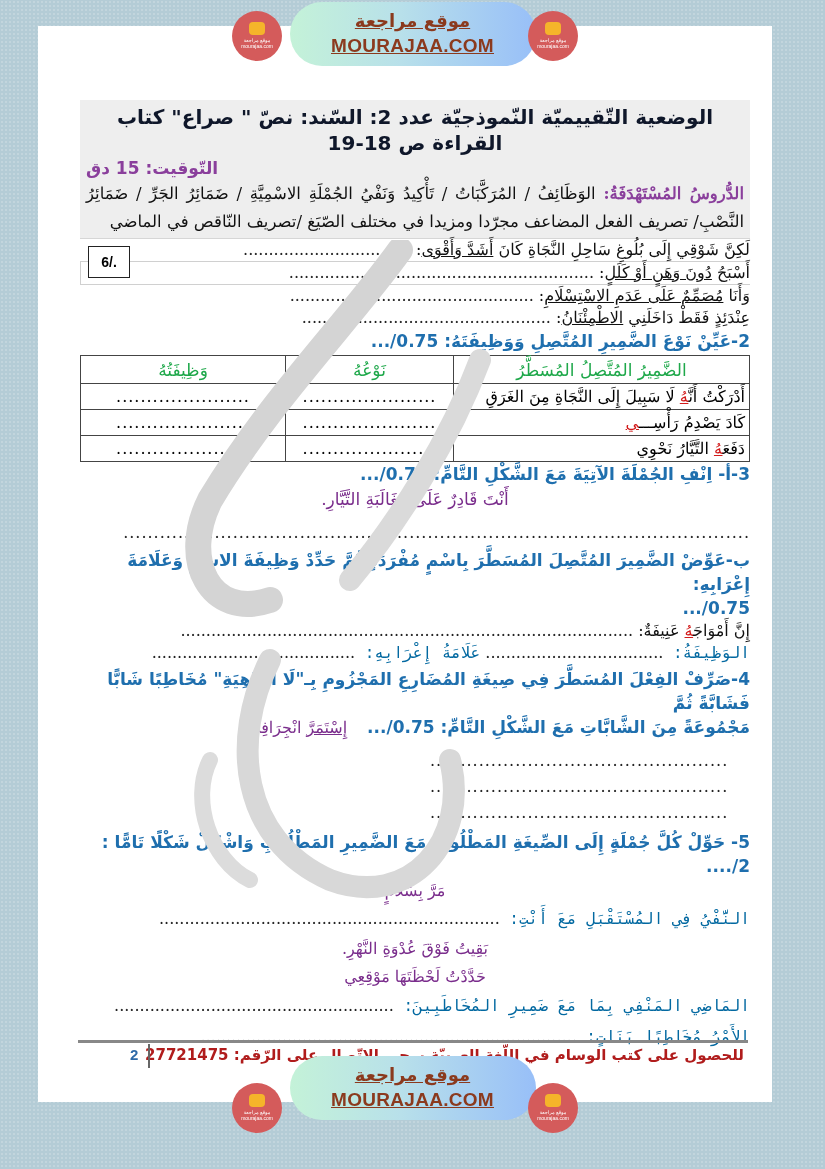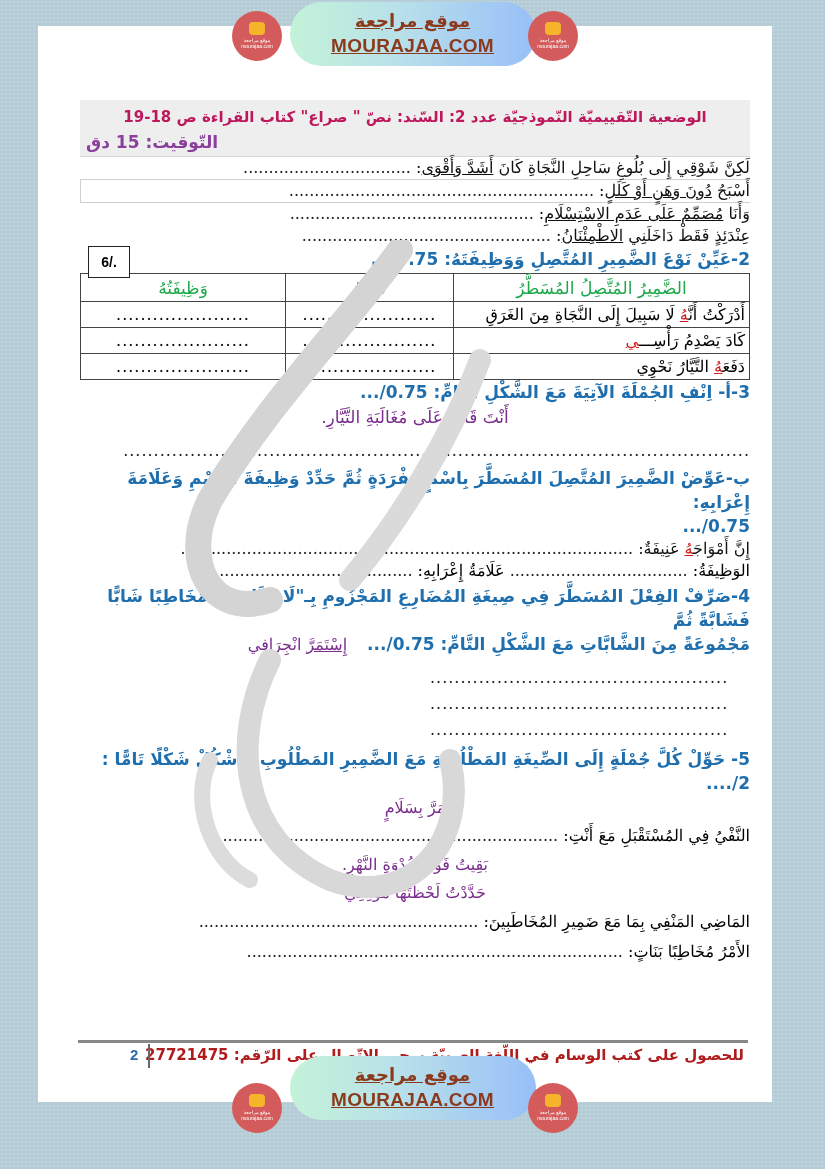--- a/index.html
+++ b/index.html
@@ -34,30 +34,30 @@
   .logo .txt { display:block; color: #fff; font-size: 5px; line-height: 6px; }
   .logo.tl { left: 232px; top: 11px; }
   .logo.tr { left: 528px; top: 11px; }
   .logo.bl { left: 232px; top: 1083px; }
   .logo.br { left: 528px; top: 1083px; }
 
   .content { position: absolute; left: 80px; top: 100px; width: 670px; direction: rtl; }
   .header-box {
     background: #eeeeee; border-bottom: 1px solid #d6d6d6; padding: 4px 6px 2px 6px;
   }
-  .title { color: #be185d; font-weight: bold; font-size: 15px; text-align: center; line-height: 26px; font-family: "DejaVu Sans", sans-serif; }
+  .title { color: #0f172a; font-weight: bold; font-size: 20px; text-align: center; line-height: 26px; font-family: "DejaVu Sans", sans-serif; }
   .timing { color: #8a3f9c; font-weight: bold; font-size: 17px; text-align: left; line-height: 24px; font-family: "DejaVu Sans", sans-serif; }
   .lessons { font-size: 16.5px; line-height: 28px; color: #111; text-align: justify; font-family: "DejaVu Serif", serif; }
   .lessons .lbl { color: #8a3f9c; font-weight: bold; }
 
   .q { color: #1f6fae; font-weight: bold; font-size: 17px; line-height: 24px; font-family: "DejaVu Sans", sans-serif; }
   .line { font-size: 16px; line-height: 22px; color: #111; font-family: "DejaVu Serif", serif; white-space: nowrap; }
   .u { text-decoration: underline; }
   .red { color: #d21b1b; }
-  .green { color: #000000; }
+  .green { color: #0369a1; font-family: Liberation Mono, monospace; }
   .purple { color: #7a2d8c; }
   .dots { letter-spacing: 1px; color: #222; }
   .center { text-align: center; }
   .boxed-line { border: 1px solid #d0d0d0; border-right: none; padding-right: 0; }
   .score-box {
     position: absolute; left: 8px; top: 146px; width: 42px; height: 32px;
     border: 1.5px solid #222; background: #fff; direction: ltr; text-align: center;
     font-weight: bold; font-size: 14px; line-height: 30px; z-index: 3;
   }
   table.pron { width: 670px; border-collapse: collapse; margin-top: 2px; }
@@ -102,20 +102,23 @@
   <path d="M330 120 C 300 200, 250 280, 200 340" stroke="#dadada" stroke-width="22" fill="none" stroke-linecap="round"></path>
   <path d="M120 420 C 80 500, 90 600, 180 640 C 260 670, 320 600, 300 520" stroke="#d8d8d8" stroke-width="22" fill="none" stroke-linecap="round"></path>
   <path d="M60 520 C 40 560, 60 620, 100 640" stroke="#dcdcdc" stroke-width="16" fill="none" stroke-linecap="round"></path>
 </svg>
 
 <div class="content">
 
   <div class="header-box">
     <div class="title">الوضعية التّقييميّة النّموذجيّة عدد 2: السّند: نصّ " صراع" كتاب القراءة ص 18-19</div>
     <div class="timing">التّوقيت: 15 دق</div>
+    <div class="lessons">
+      <span class="lbl">الدُّروسُ المُسْتَهْدَفَةُ:</span><span> الوَظَائِفُ / المُرَكَّبَاتُ / تَأْكِيدُ وَنَفْيُ الجُمْلَةِ الاسْمِيَّةِ / ضَمَائِرُ الجَرِّ / ضَمَائِرُ النَّصْبِ/ تصريف الفعل المضاعف مجرّدا ومزيدا في مختلف الصّيَغ /تصريف النّاقص في الماضي</span>
+    </div>
   </div>
 
   <div class="score-box">6/.</div>
 
   <div class="line">
     <span>لَكِنَّ شَوْقِي إِلَى بُلُوغِ سَاحِلِ النَّجَاةِ كَانَ </span><span class="u">أَشَدَّ وَأَقْوَى</span><span>: </span><span class="dots">.................................</span>
   </div>
   <div class="line boxed-line">
     <span>أَسْبَحُ </span><span class="u">دُونَ وَهَنٍ أَوْ كَلَلٍ</span><span>: </span><span class="dots">............................................................</span>
   </div>

